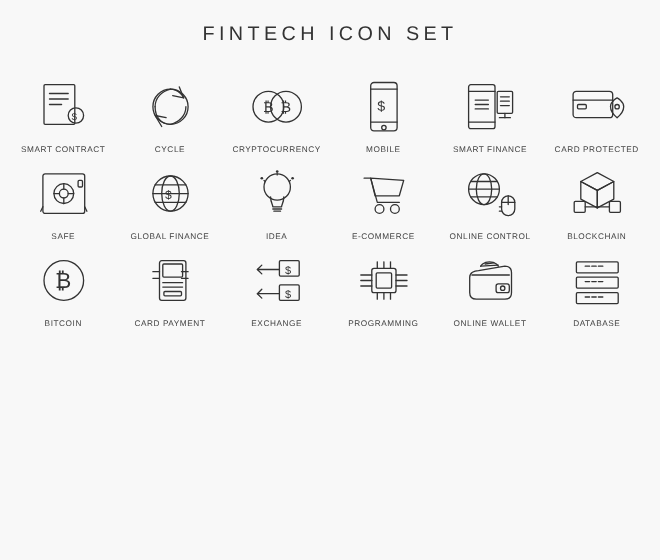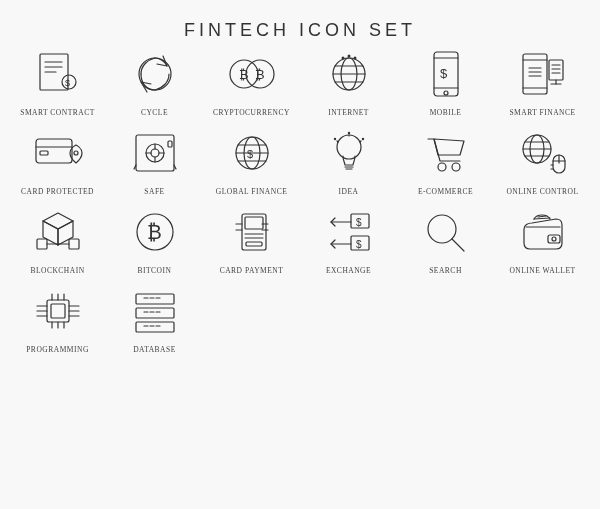--- a/index.html
+++ b/index.html
@@ -11,21 +11,21 @@
       display: flex;
       flex-direction: column;
       align-items: center;
       justify-content: flex-start;
       padding: 20px 10px 10px;
     }
     .page-title {
       font-size: 18px;
       letter-spacing: 4px;
       color: #333;
-      margin-bottom: 3px;
+      margin-bottom: 26px;
       font-weight: 400;
     }
     .icon-grid {
       display: grid;
       grid-template-columns: repeat(6, 1fr);
       gap: 6px 2px;
       width: 100%;
     }
     .icon-item {
       display: flex;
@@ -40,21 +40,20 @@
       align-items: center;
       justify-content: center;
     }
     .icon-label {
       font-size: 7.5px;
       text-align: center;
       color: #444;
       letter-spacing: 0.5px;
       line-height: 1.2;
       text-transform: uppercase;
-      font-family: Liberation Serif, serif;
     }
     svg {
       stroke: #333;
       fill: none;
       stroke-width: 1.2;
       stroke-linecap: round;
       stroke-linejoin: round;
     }
   </style>
 </head>
@@ -99,36 +98,20 @@
       <svg width="52" height="44" viewBox="0 0 52 44">
         <circle cx="18" cy="22" r="14"></circle>
         <circle cx="34" cy="22" r="14"></circle>
         <text x="13" y="27" font-size="13" fill="#333" stroke="none">₿</text>
         <text x="29" y="27" font-size="13" fill="#333" stroke="none">₿</text>
       </svg>
     </div>
     <div class="icon-label">CRYPTOCURRENCY</div>
   </div>
 
-  <div class="icon-item">
-    <div class="icon-box">
-      <svg width="44" height="44" viewBox="0 0 44 44">
-        <circle cx="22" cy="22" r="16"></circle>
-        <ellipse cx="22" cy="22" rx="8" ry="16"></ellipse>
-        <line x1="6" y1="22" x2="38" y2="22"></line>
-        <line x1="8" y1="14" x2="36" y2="14"></line>
-        <line x1="8" y1="30" x2="36" y2="30"></line>
-
-        <circle cx="22" cy="4" r="1.5" fill="#333" stroke="none"></circle>
-        <circle cx="16" cy="6" r="1.5" fill="#333" stroke="none"></circle>
-        <circle cx="28" cy="6" r="1.5" fill="#333" stroke="none"></circle>
-      </svg>
-    </div>
-    <div class="icon-label">INTERNET</div>
-  </div>
 
   <div class="icon-item">
     <div class="icon-box">
       <svg width="36" height="48" viewBox="0 0 36 48">
         <rect x="6" y="2" width="24" height="44" rx="3"></rect>
         <line x1="6" y1="8" x2="30" y2="8"></line>
         <line x1="6" y1="38" x2="30" y2="38"></line>
         <text x="12" y="28" font-size="13" fill="#333" stroke="none">$</text>
         <circle cx="18" cy="43" r="2"></circle>
       </svg>
@@ -311,73 +294,64 @@
         <line x1="28" y1="14" x2="8" y2="14"></line>
         <polyline points="12,10 8,14 12,18"></polyline>
         <line x1="28" y1="36" x2="8" y2="36"></line>
         <polyline points="12,32 8,36 12,40"></polyline>
       </svg>
     </div>
     <div class="icon-label">EXCHANGE</div>
   </div>
 
 
-  <div class="icon-item">
-    <div class="icon-box">
-      <svg width="44" height="46" viewBox="0 0 44 46">
-        <circle cx="18" cy="20" r="14"></circle>
-        <line x1="28" y1="30" x2="40" y2="42"></line>
-      </svg>
-    </div>
-    <div class="icon-label">SEARCH</div>
+
+  <div class="icon-item">
+    <div class="icon-box">
+      <svg width="50" height="46" viewBox="0 0 50 46">
+
+        <rect x="14" y="12" width="22" height="22" rx="2"></rect>
+        <rect x="18" y="16" width="14" height="14" rx="1"></rect>
+
+        <line x1="19" y1="6" x2="19" y2="12"></line>
+        <line x1="25" y1="6" x2="25" y2="12"></line>
+        <line x1="31" y1="6" x2="31" y2="12"></line>
+
+        <line x1="19" y1="34" x2="19" y2="40"></line>
+        <line x1="25" y1="34" x2="25" y2="40"></line>
+        <line x1="31" y1="34" x2="31" y2="40"></line>
+
+        <line x1="4" y1="18" x2="14" y2="18"></line>
+        <line x1="4" y1="23" x2="14" y2="23"></line>
+        <line x1="4" y1="28" x2="14" y2="28"></line>
+
+        <line x1="36" y1="18" x2="46" y2="18"></line>
+        <line x1="36" y1="23" x2="46" y2="23"></line>
+        <line x1="36" y1="28" x2="46" y2="28"></line>
+      </svg>
+    </div>
+    <div class="icon-label">PROGRAMMING</div>
   </div>
 
   <div class="icon-item">
     <div class="icon-box">
       <svg width="50" height="46" viewBox="0 0 50 46">
 
         <path d="M6 20 C6 16 10 14 14 14 L38 10 C42 10 44 12 44 16 L44 34 C44 38 42 40 38 40 L12 40 C8 40 6 38 6 34 Z"></path>
         <path d="M8 18 L42 18"></path>
 
         <path d="M16 10 C16 10 18 6 24 6 C30 6 32 10 32 10"></path>
 
         <line x1="20" y1="8" x2="28" y2="7"></line>
         <line x1="16" y1="10" x2="32" y2="9"></line>
         <rect x="30" y="26" width="12" height="8" rx="2"></rect>
         <circle cx="36" cy="30" r="2"></circle>
       </svg>
     </div>
     <div class="icon-label">ONLINE WALLET</div>
-  </div>
-
-  <div class="icon-item">
-    <div class="icon-box">
-      <svg width="50" height="46" viewBox="0 0 50 46">
-
-        <rect x="14" y="12" width="22" height="22" rx="2"></rect>
-        <rect x="18" y="16" width="14" height="14" rx="1"></rect>
-
-        <line x1="19" y1="6" x2="19" y2="12"></line>
-        <line x1="25" y1="6" x2="25" y2="12"></line>
-        <line x1="31" y1="6" x2="31" y2="12"></line>
-
-        <line x1="19" y1="34" x2="19" y2="40"></line>
-        <line x1="25" y1="34" x2="25" y2="40"></line>
-        <line x1="31" y1="34" x2="31" y2="40"></line>
-
-        <line x1="4" y1="18" x2="14" y2="18"></line>
-        <line x1="4" y1="23" x2="14" y2="23"></line>
-        <line x1="4" y1="28" x2="14" y2="28"></line>
-
-        <line x1="36" y1="18" x2="46" y2="18"></line>
-        <line x1="36" y1="23" x2="46" y2="23"></line>
-        <line x1="36" y1="28" x2="46" y2="28"></line>
-      </svg>
-    </div>
-    <div class="icon-label">PROGRAMMING</div>
   </div>
 
 
   <div class="icon-item">
     <div class="icon-box">
       <svg width="50" height="46" viewBox="0 0 50 46">
         <rect x="6" y="6" width="38" height="10" rx="1"></rect>
         <line x1="14" y1="10" x2="18" y2="10"></line>
         <line x1="20" y1="10" x2="24" y2="10"></line>
         <line x1="26" y1="10" x2="30" y2="10"></line>

